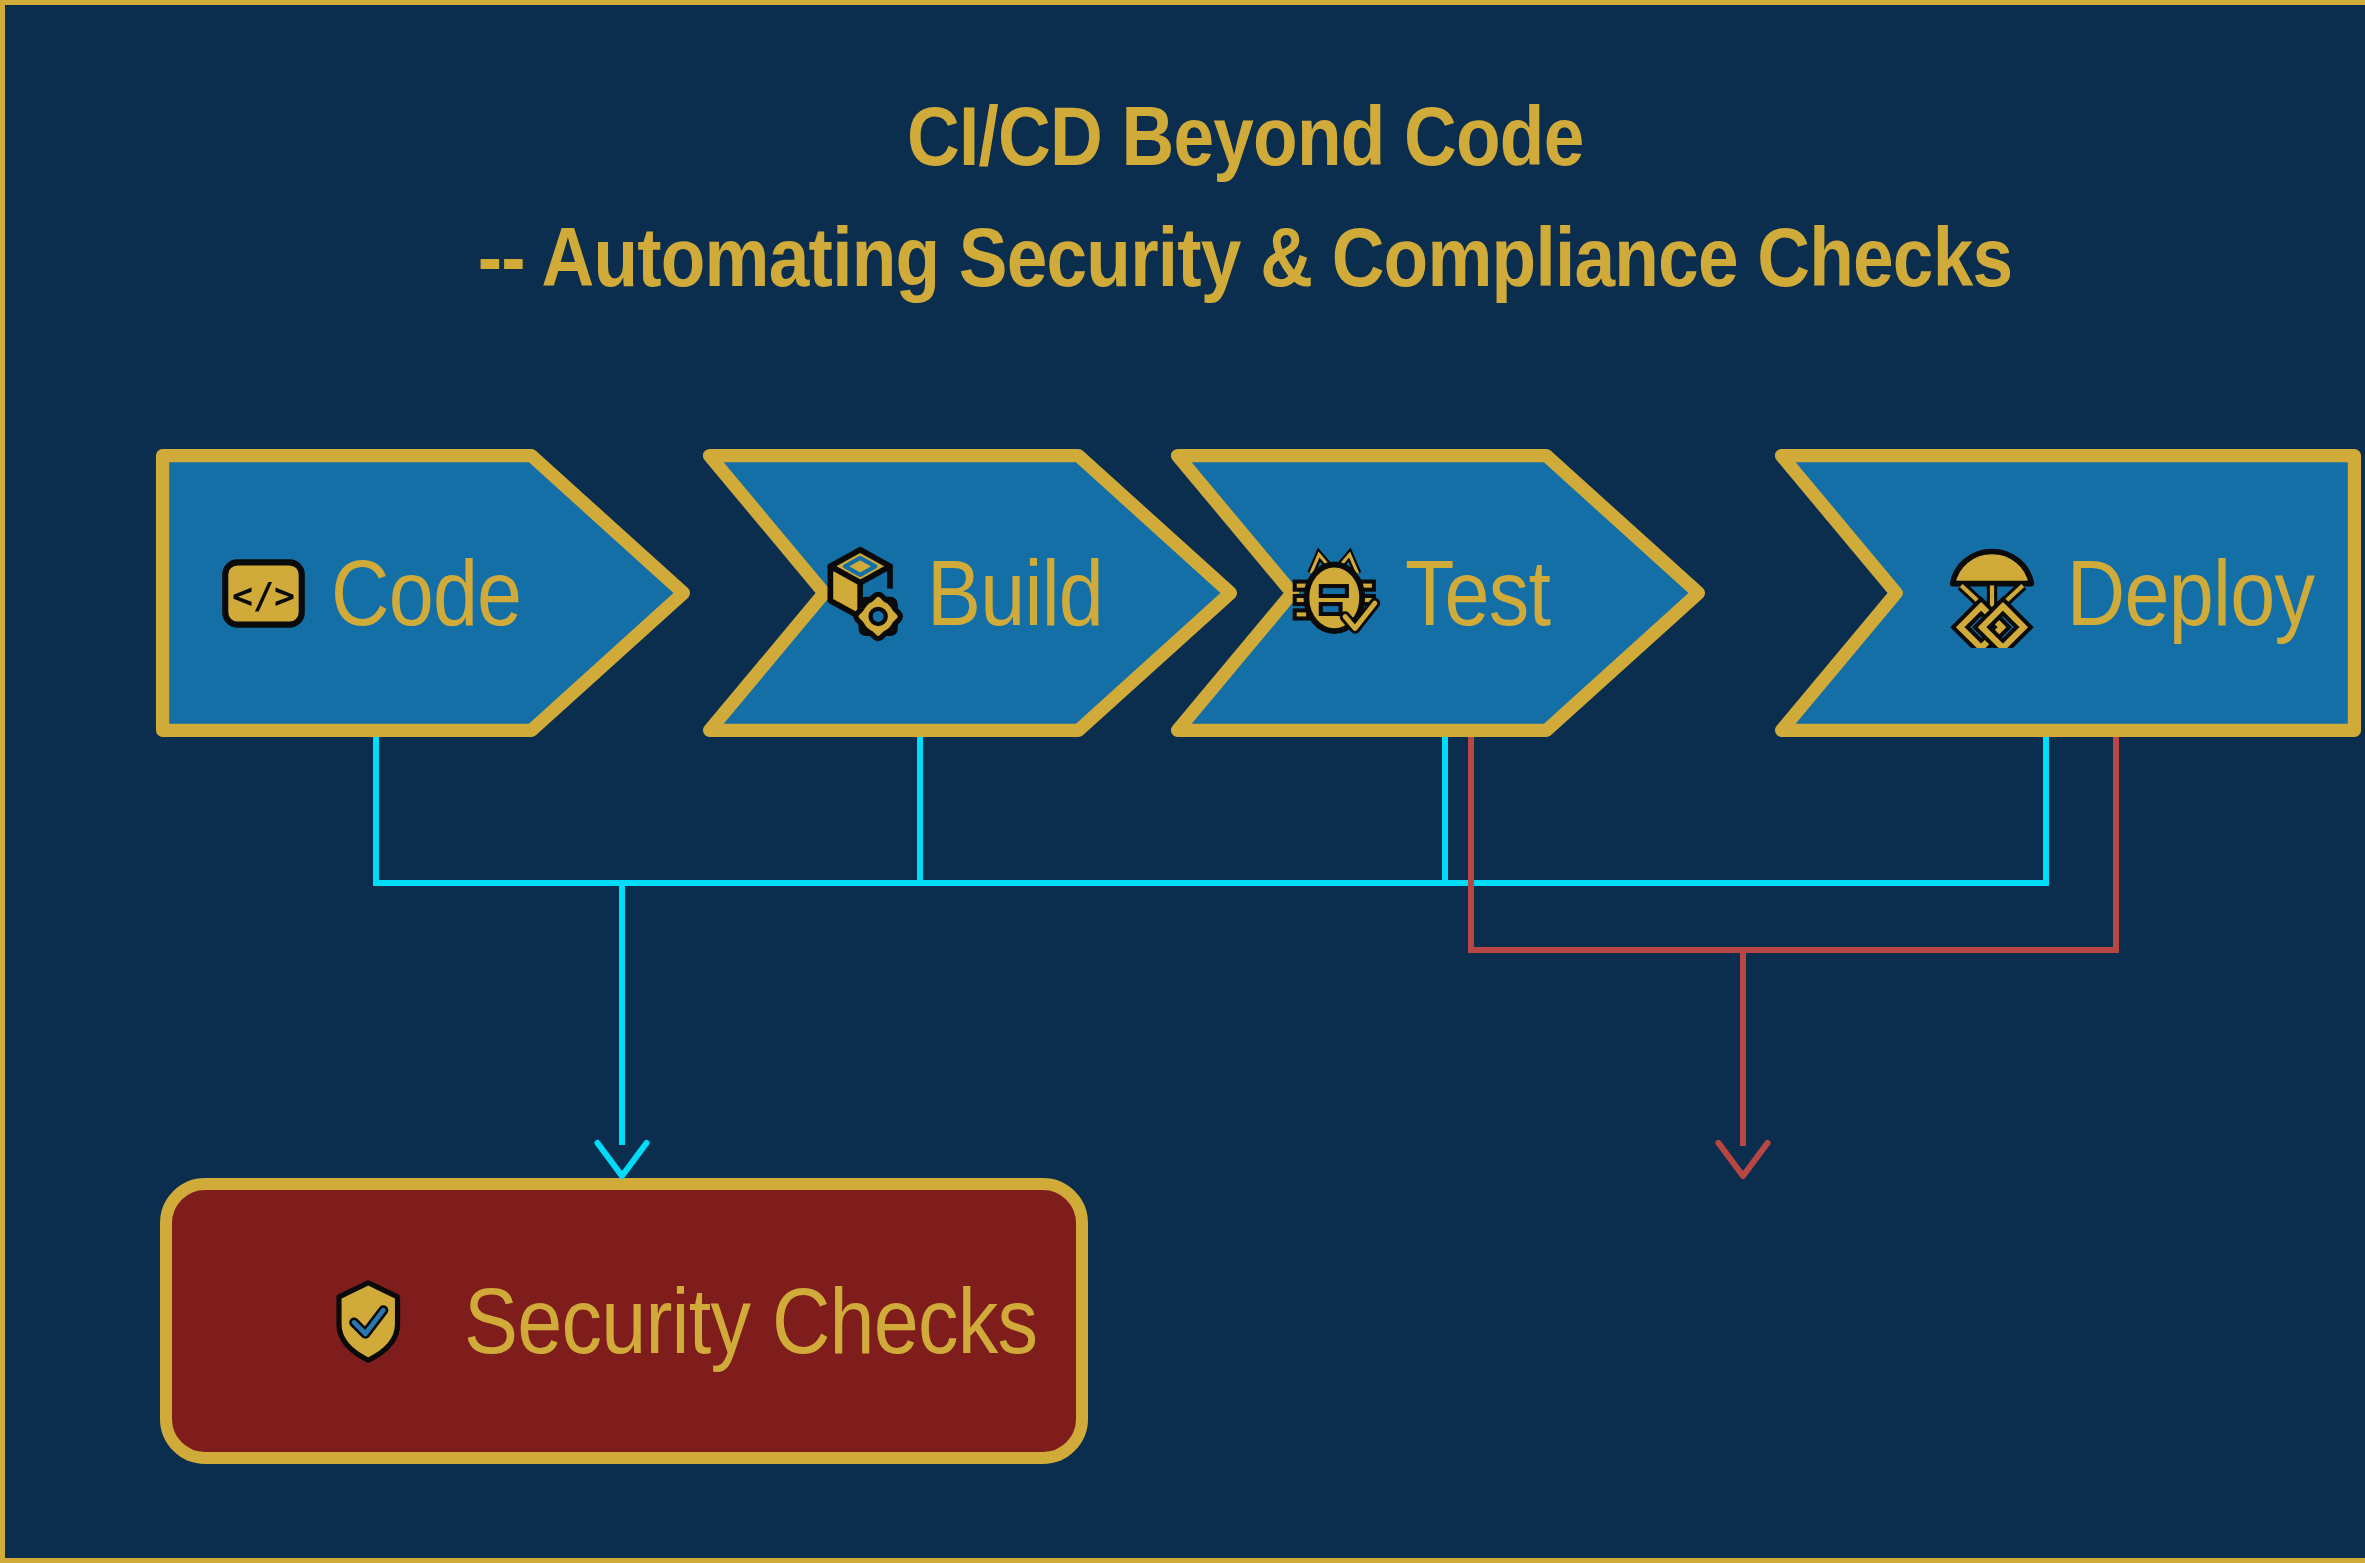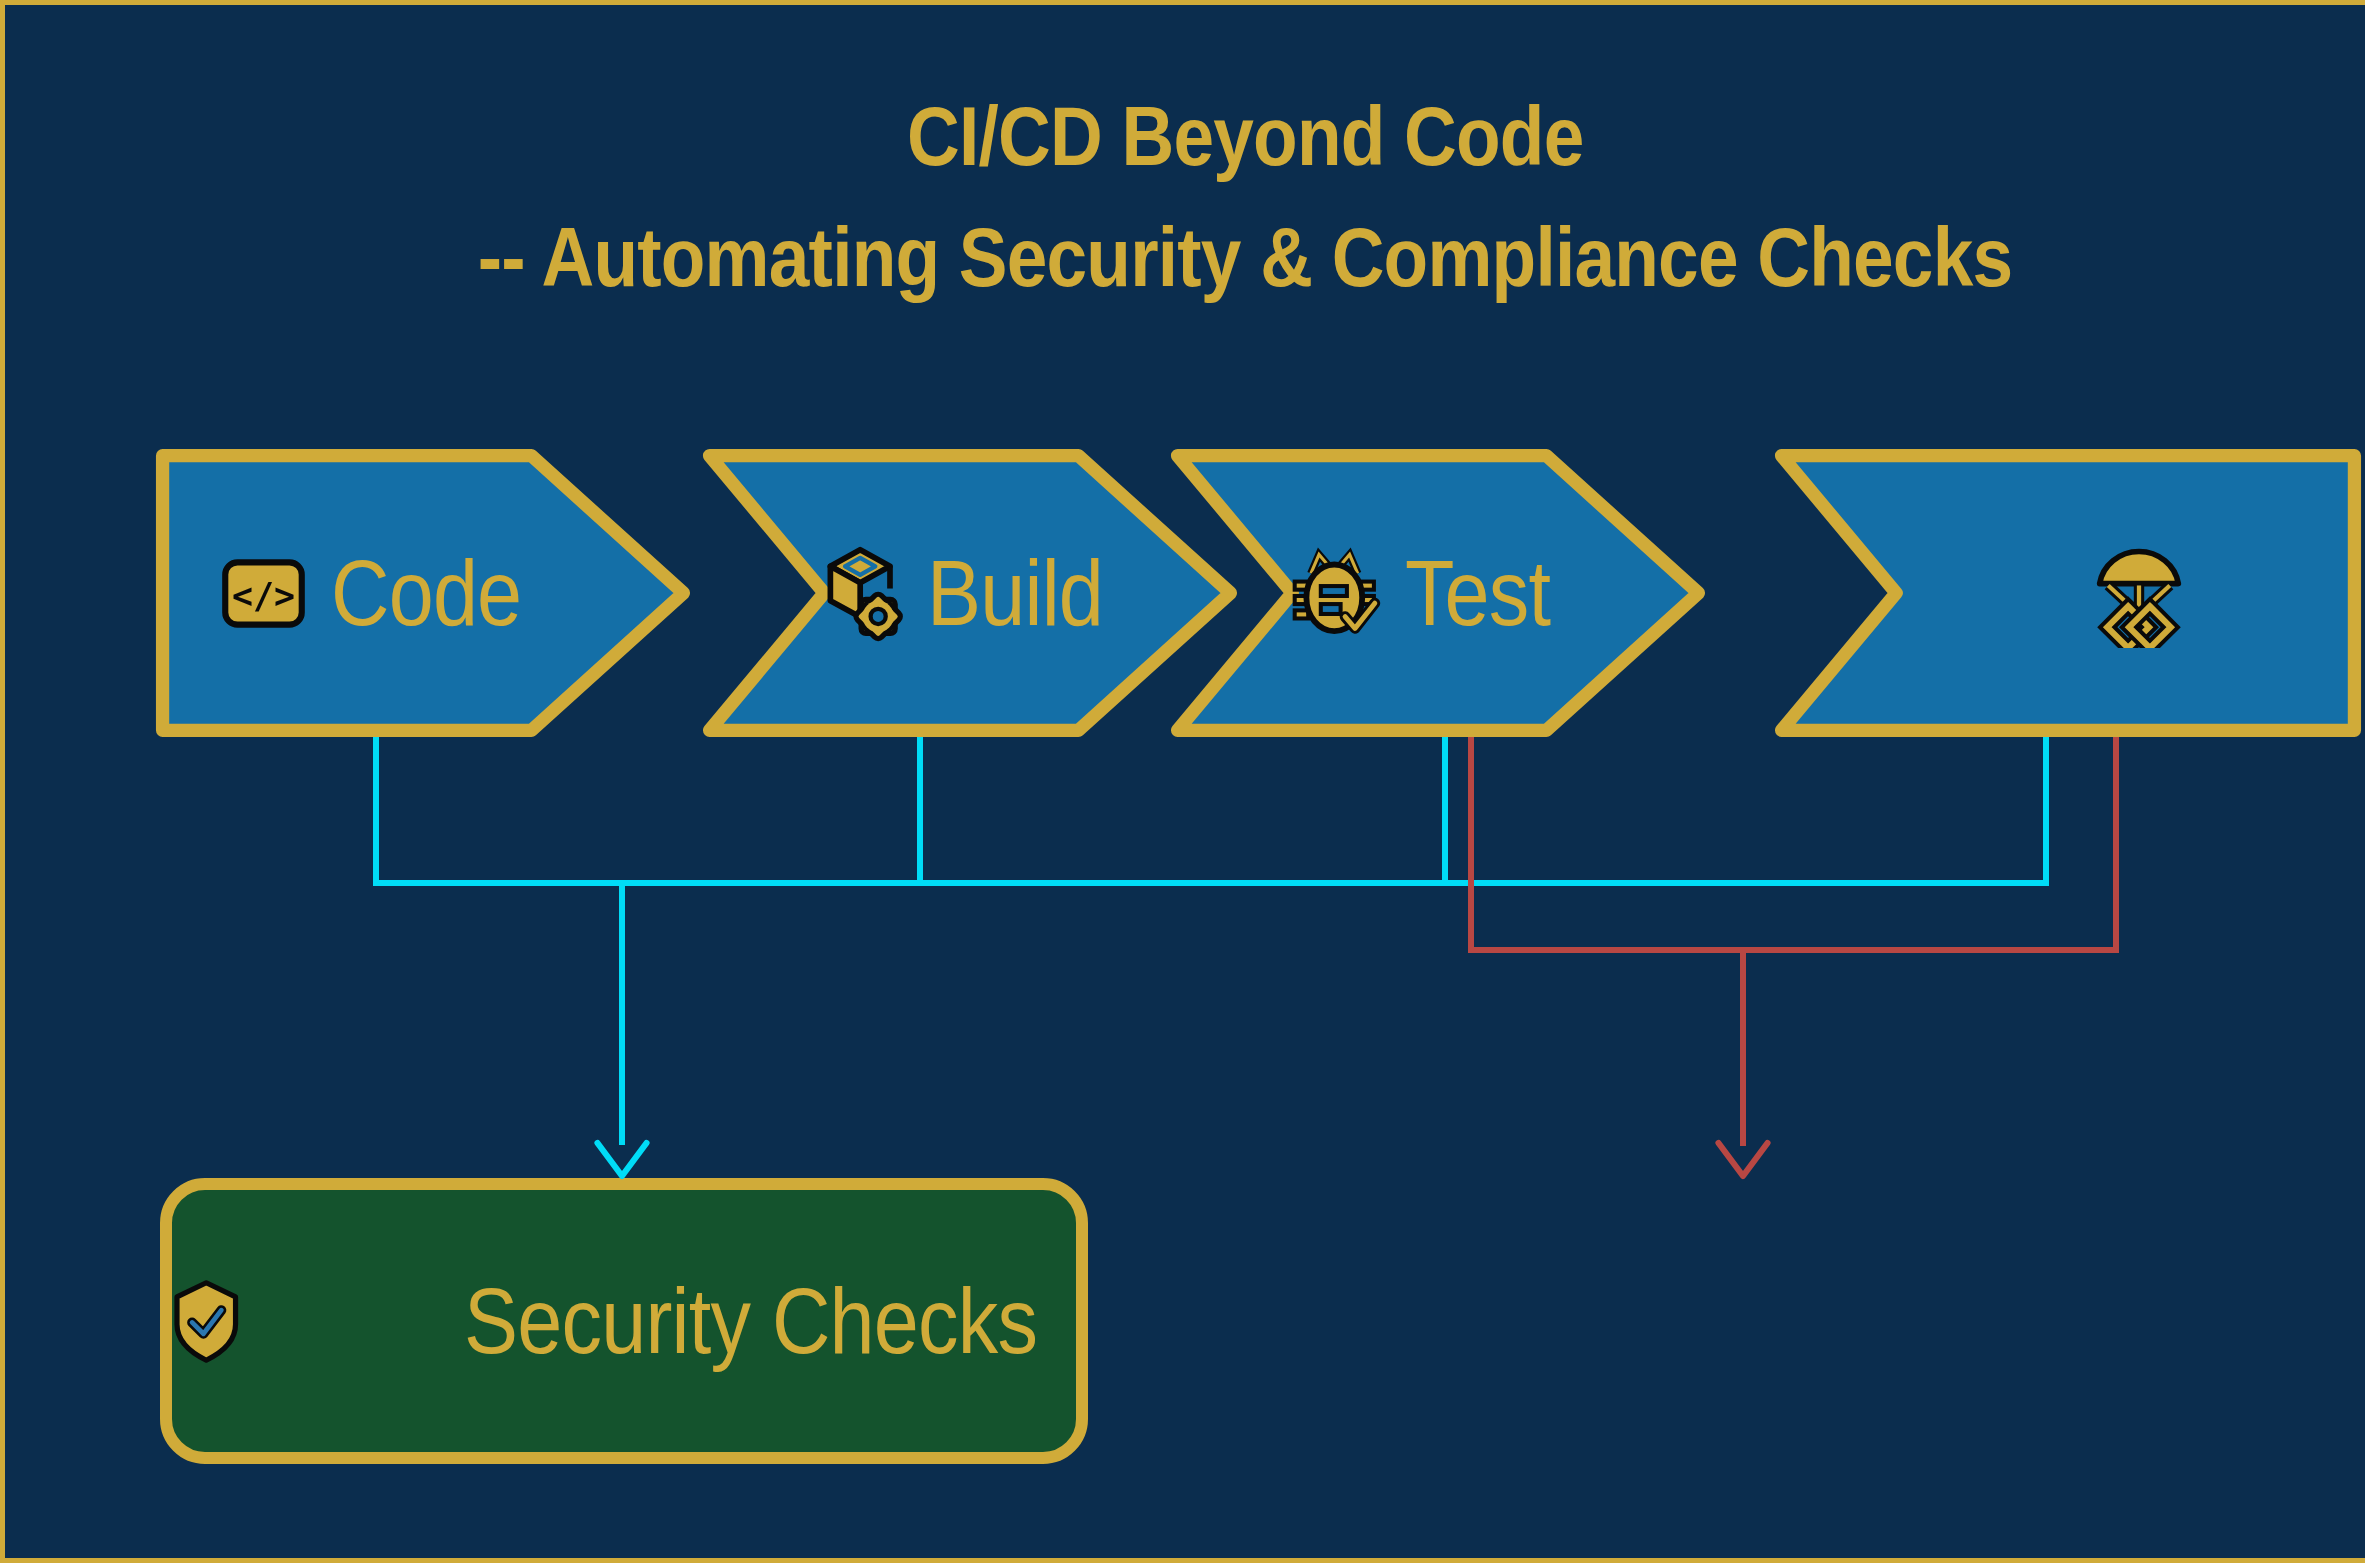--- a/index.html
+++ b/index.html
@@ -29,22 +29,22 @@
     color:#d0ab39;font-weight:normal;font-size:92px;letter-spacing:-0.9px;
   }
   
   .line{position:absolute;}
   .cyan{background:#00dcf7;}
   .red{background:#b84743;}
   .head{position:absolute;width:66px;height:44px;}
   
   .check-box{
     position:absolute;top:1173px;height:286px;
-    background:#14532d;border:12.3px solid #d0ab39;border-radius:45px;
-    display:flex;align-items:center;justify-content:space-between;gap:22px;
+    background:#7f1d1d;border:12.3px solid #d0ab39;border-radius:45px;
+    display:flex;align-items:center;justify-content:flex-end;gap:22px;
   }
 </style>
 </head>
 <body>
 
 <div id="canvas">
 
   <div id="title">
     <div><span class="cond">CI/CD Beyond Code</span></div>
     <div><span class="cond">-- Automating Security &amp; Compliance Checks</span></div>
@@ -132,20 +132,21 @@
         <polyline points="30,98 88,152" fill="none" stroke="#d0ab39" stroke-width="9"></polyline>
         <polyline points="95,98 95,152" fill="none" stroke="#0a0a0a" stroke-width="22"></polyline>
         <polyline points="95,98 95,152" fill="none" stroke="#d0ab39" stroke-width="9"></polyline>
         <polyline points="160,98 102,152" fill="none" stroke="#0a0a0a" stroke-width="22"></polyline>
         <polyline points="160,98 102,152" fill="none" stroke="#d0ab39" stroke-width="9"></polyline>
         <polygon points="72,142 116,186 72,230 28,186" fill="none" stroke="#0a0a0a" stroke-width="30" stroke-linejoin="miter"></polygon>
         <polygon points="72,142 116,186 72,230 28,186" fill="none" stroke="#d0ab39" stroke-width="13"></polygon>
         <polygon points="118,142 162,186 118,230 74,186" fill="none" stroke="#0a0a0a" stroke-width="30" stroke-linejoin="miter"></polygon>
         <polygon points="118,142 162,186 118,230 74,186" fill="none" stroke="#d0ab39" stroke-width="13"></polygon>
       </svg>
+      <span class="stage-label"><span class="cond">Deploy</span></span>
     </div>
   </div>
 
   <div class="check-box" style="left:155px;width:928px;">
     <svg width="69" height="85" viewBox="0 0 145 180">
       <path d="M72,8 L134,38 V96 Q134,142 72,172 Q10,142 10,96 V38 Z" fill="#d0ab39" stroke="#0a0a0a" stroke-width="11" stroke-linejoin="round"></path>
       <polyline points="42,92 66,116 104,66" fill="none" stroke="#0a0a0a" stroke-width="21" stroke-linecap="round" stroke-linejoin="round"></polyline>
       <polyline points="42,92 66,116 104,66" fill="none" stroke="#2a77b0" stroke-width="10" stroke-linecap="round" stroke-linejoin="round"></polyline>
     </svg>
     <span class="check-label"><span class="cond">Security Checks</span></span>

